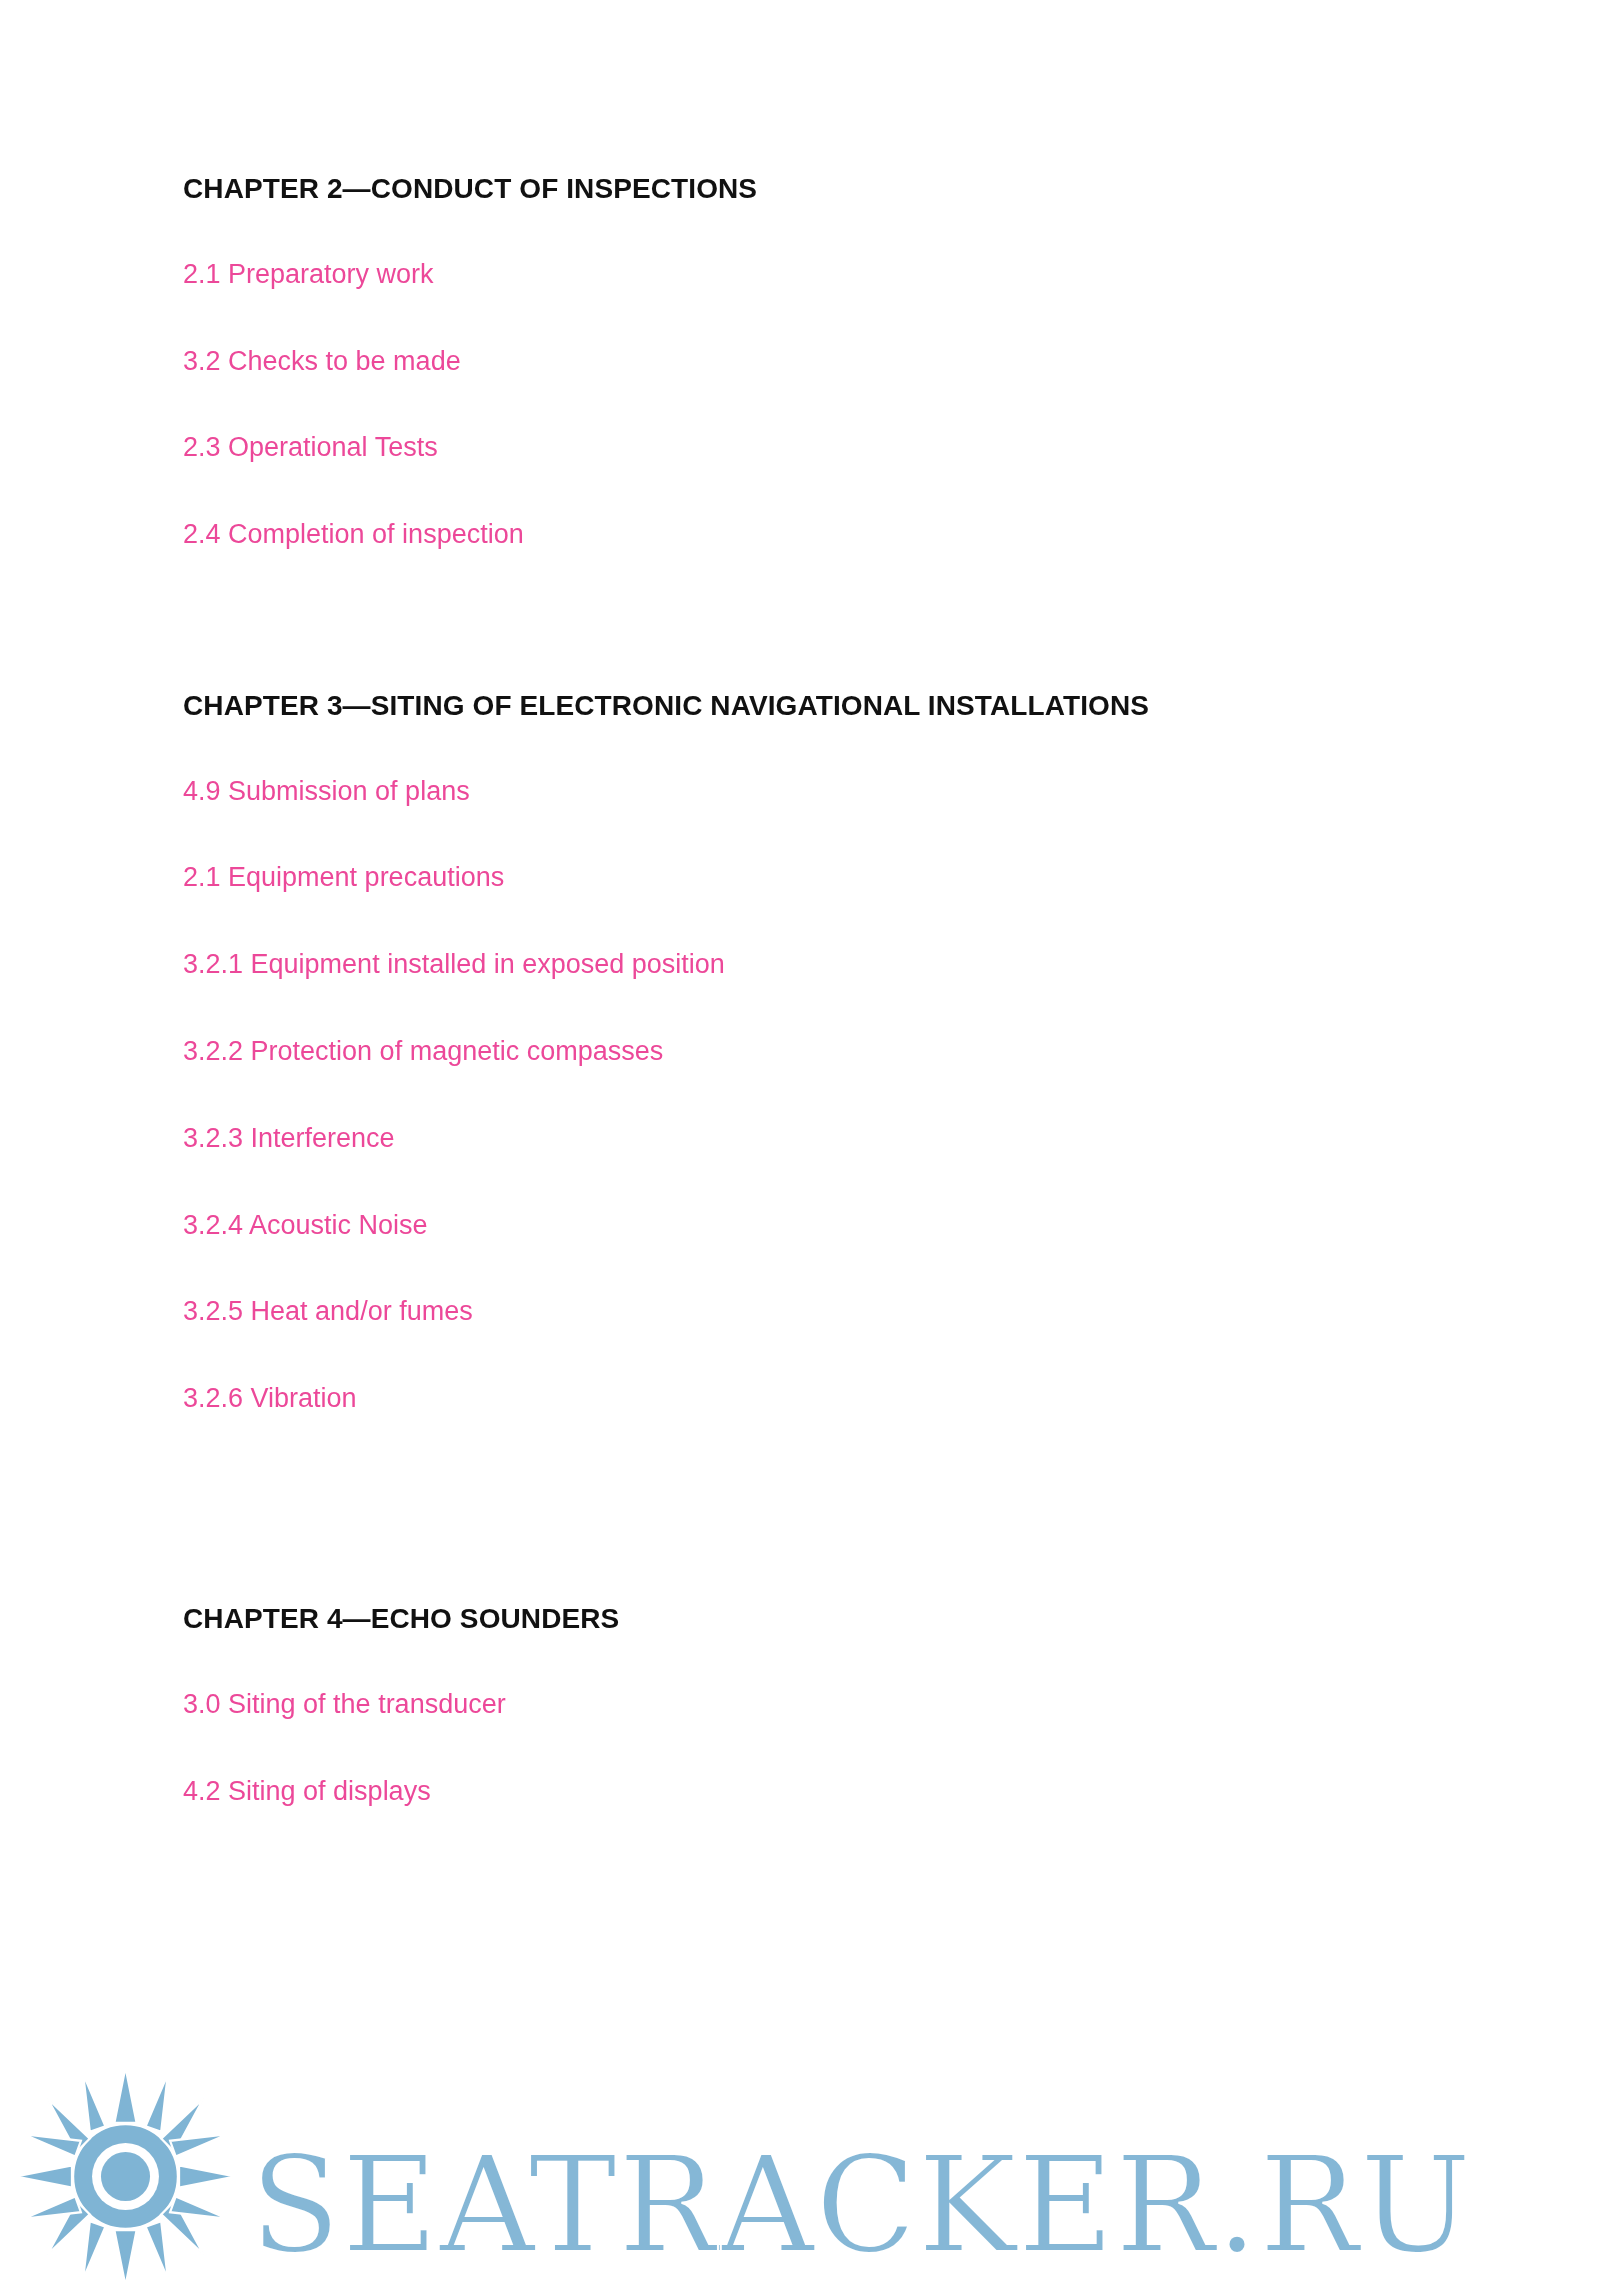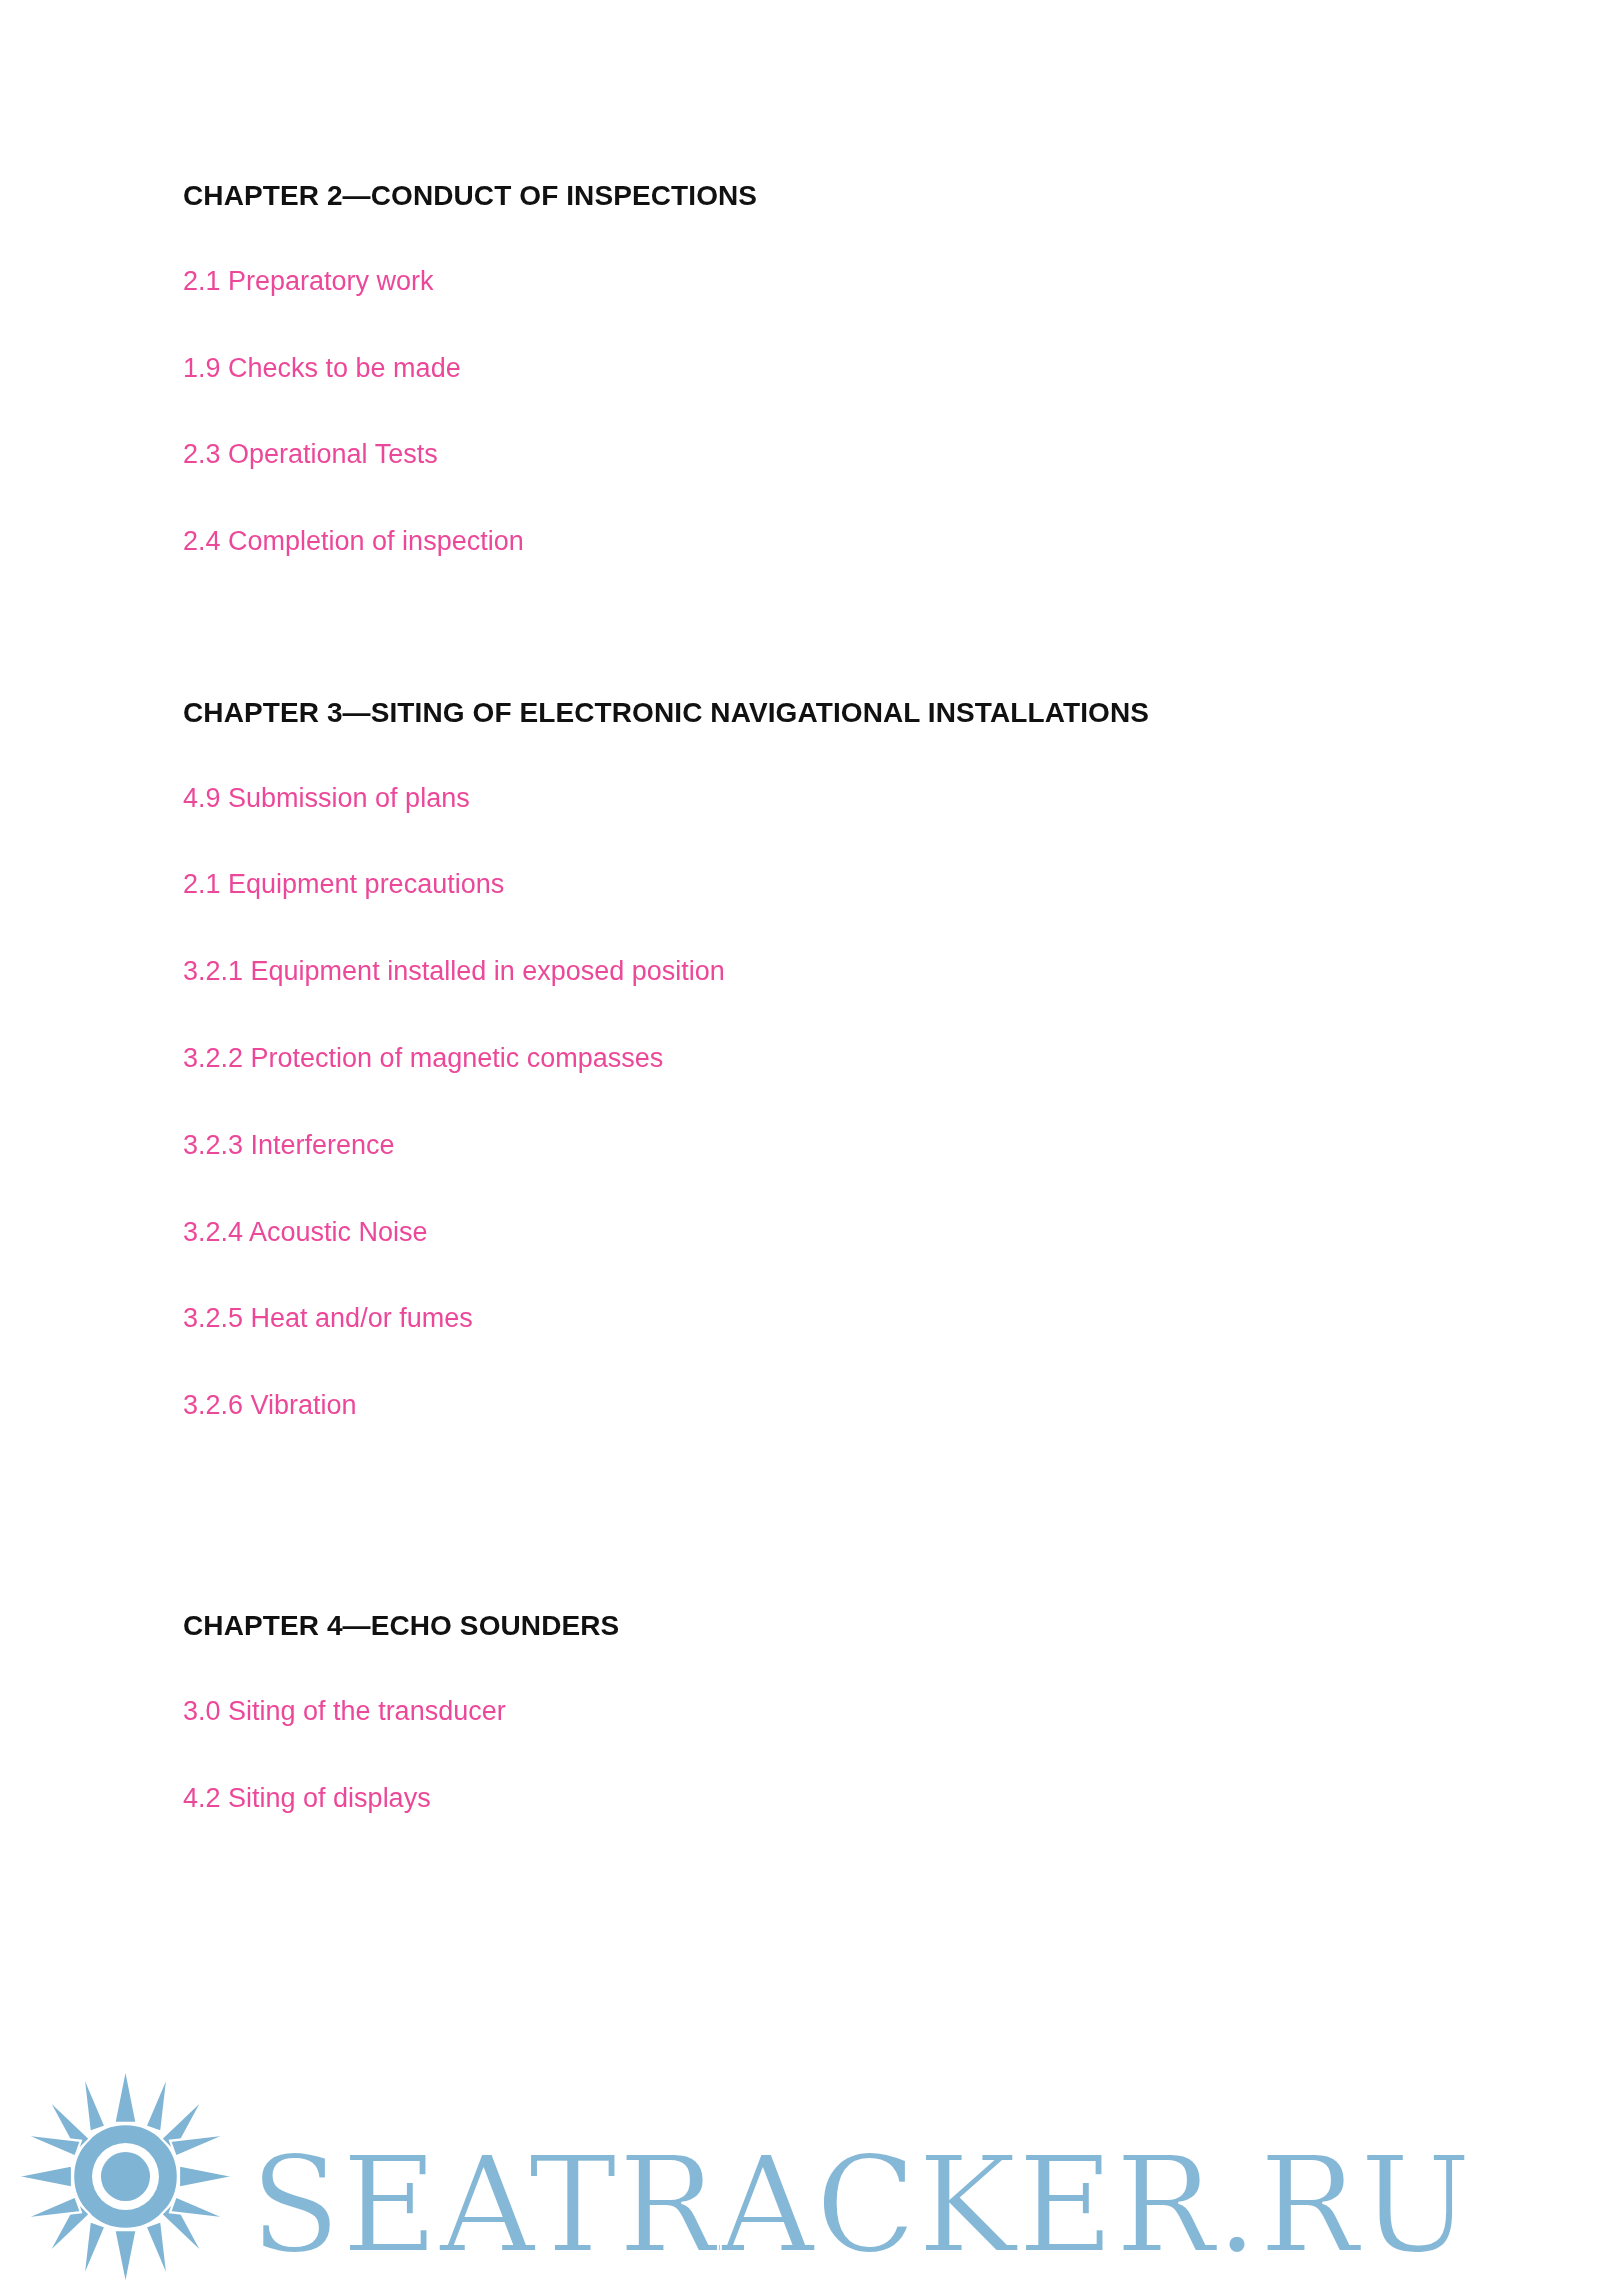--- a/index.html
+++ b/index.html
@@ -17,21 +17,20 @@
     height: 2295px;
     background: #ffffff;
     overflow: hidden;
     box-sizing: border-box;
   }
   .content {
     position: absolute;
     left: 183px;
     top: 169px;
     width: 1228px;
-    margin-top: 7px;
   }
   .chapter-title {
     font-size: 28px;
     font-weight: bold;
     line-height: 1.42;
     letter-spacing: 0.1px;
     margin: 0 0 0 0;
     color: #111111;
   }
   .entry {
@@ -80,21 +79,21 @@
 
 <div class="page">
 
   <div class="content">
 
     <div>
       <div class="chapter-title">CHAPTER 2—CONDUCT OF INSPECTIONS</div>
       <div class="gap-after-title"></div>
       <div class="entry">2.1 Preparatory work</div>
       <div class="gap-entry"></div>
-      <div class="entry">1.9 Checks to be made</div>
+      <div class="entry">3.2 Checks to be made</div>
       <div class="gap-entry"></div>
       <div class="entry">2.3 Operational Tests</div>
       <div class="gap-entry"></div>
       <div class="entry">2.4 Completion of inspection</div>
     </div>
 
     <div class="gap-section"></div>
 
     <div>
       <div class="chapter-title">CHAPTER 3—SITING OF ELECTRONIC NAVIGATIONAL INSTALLATIONS</div>

